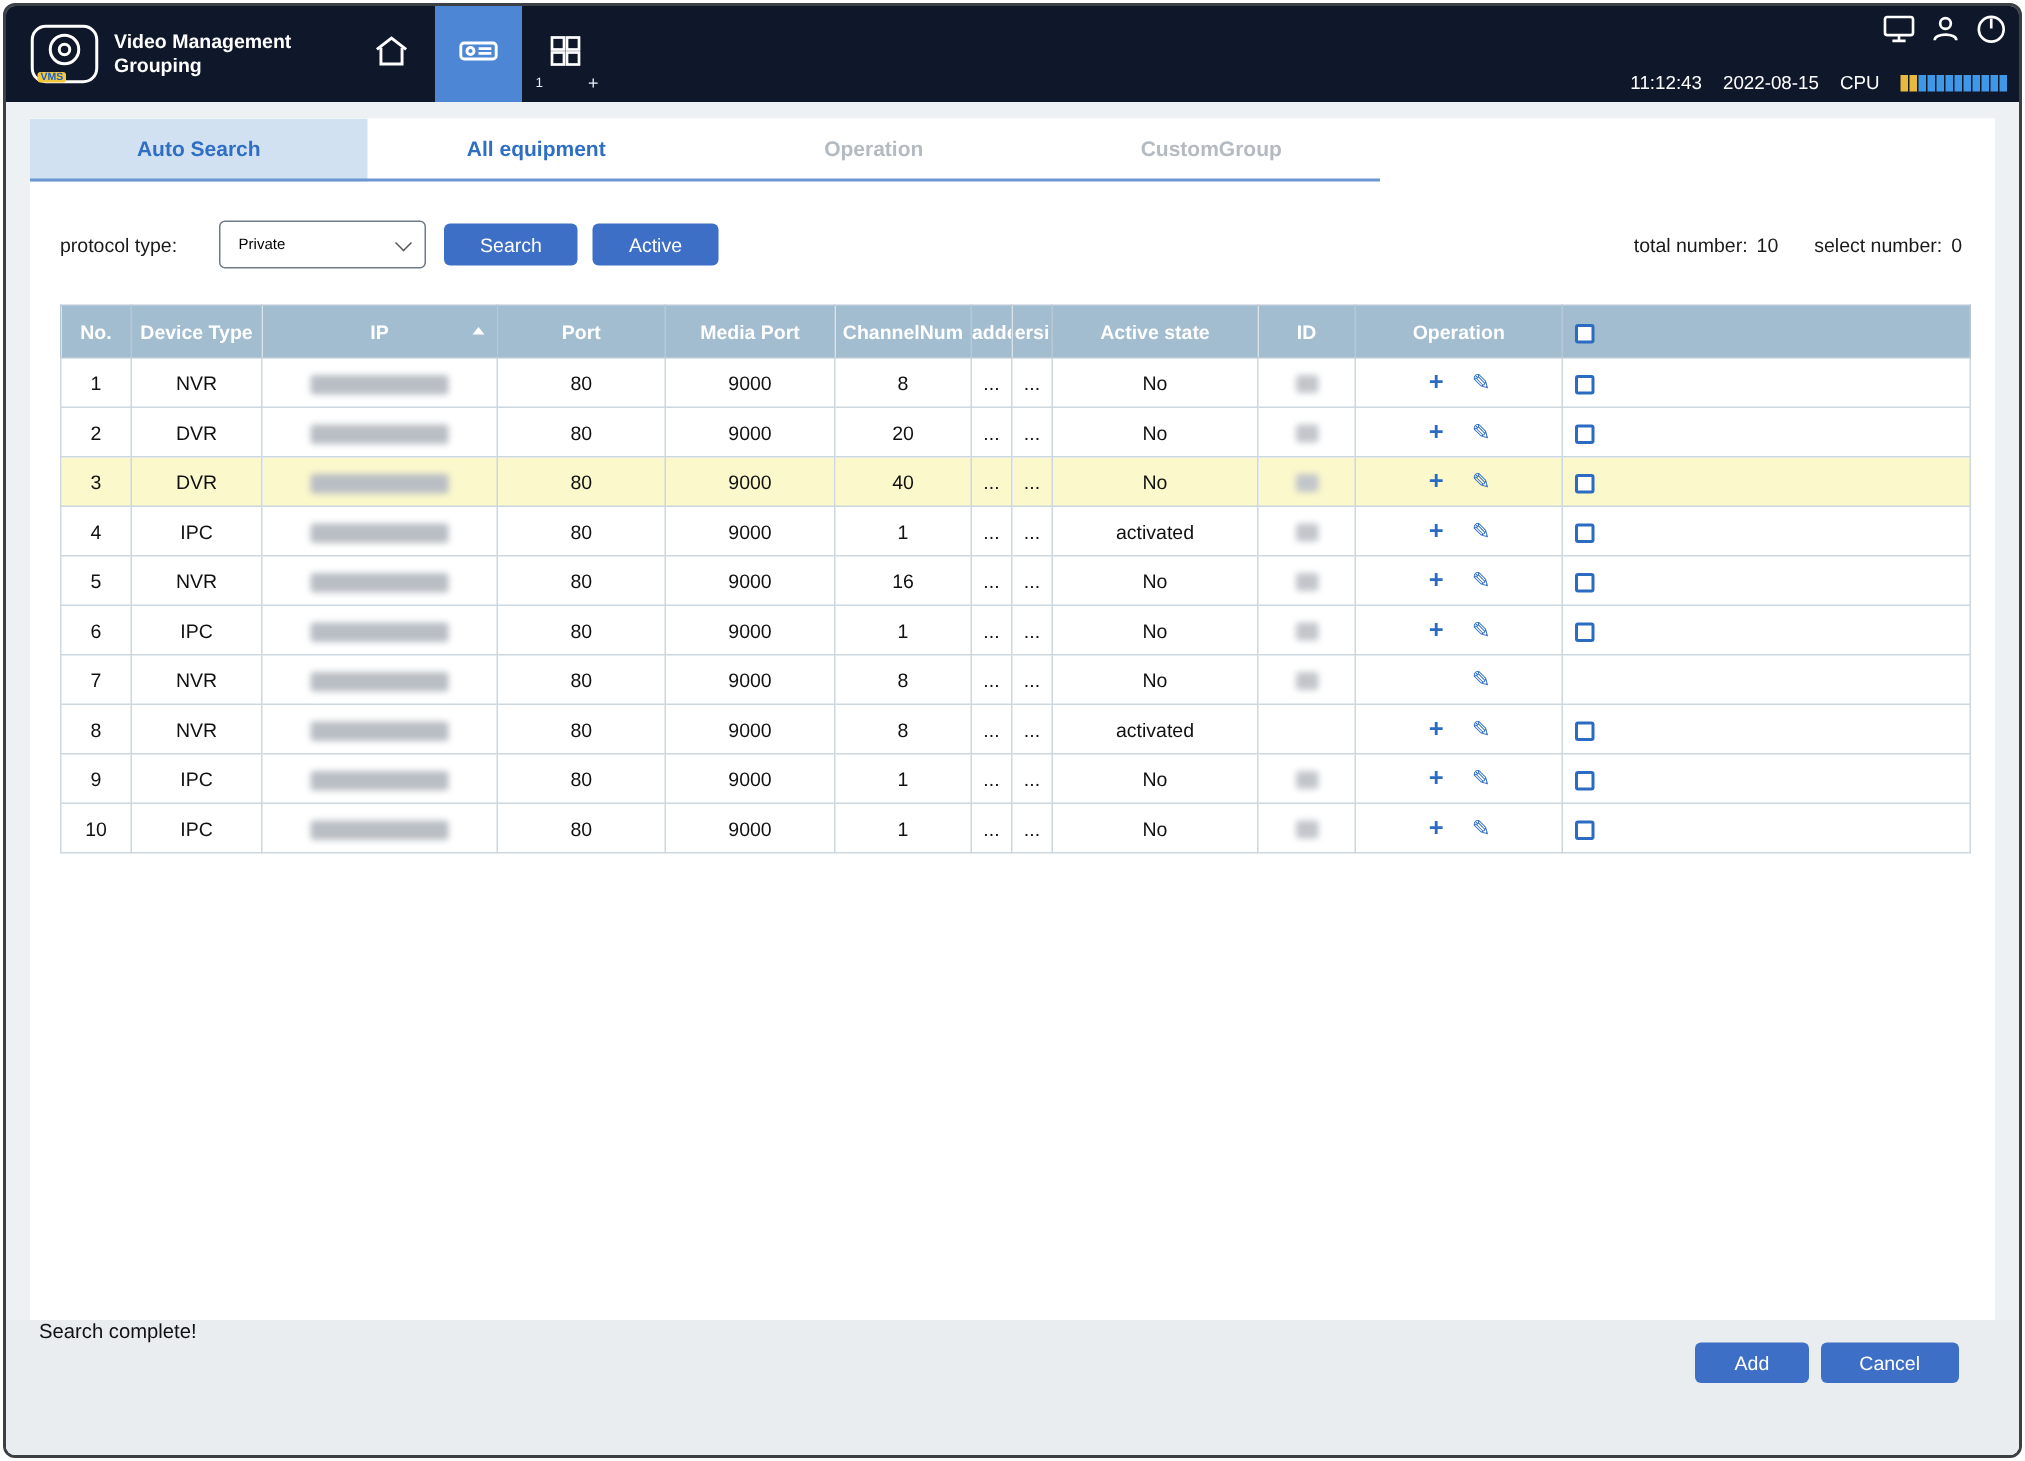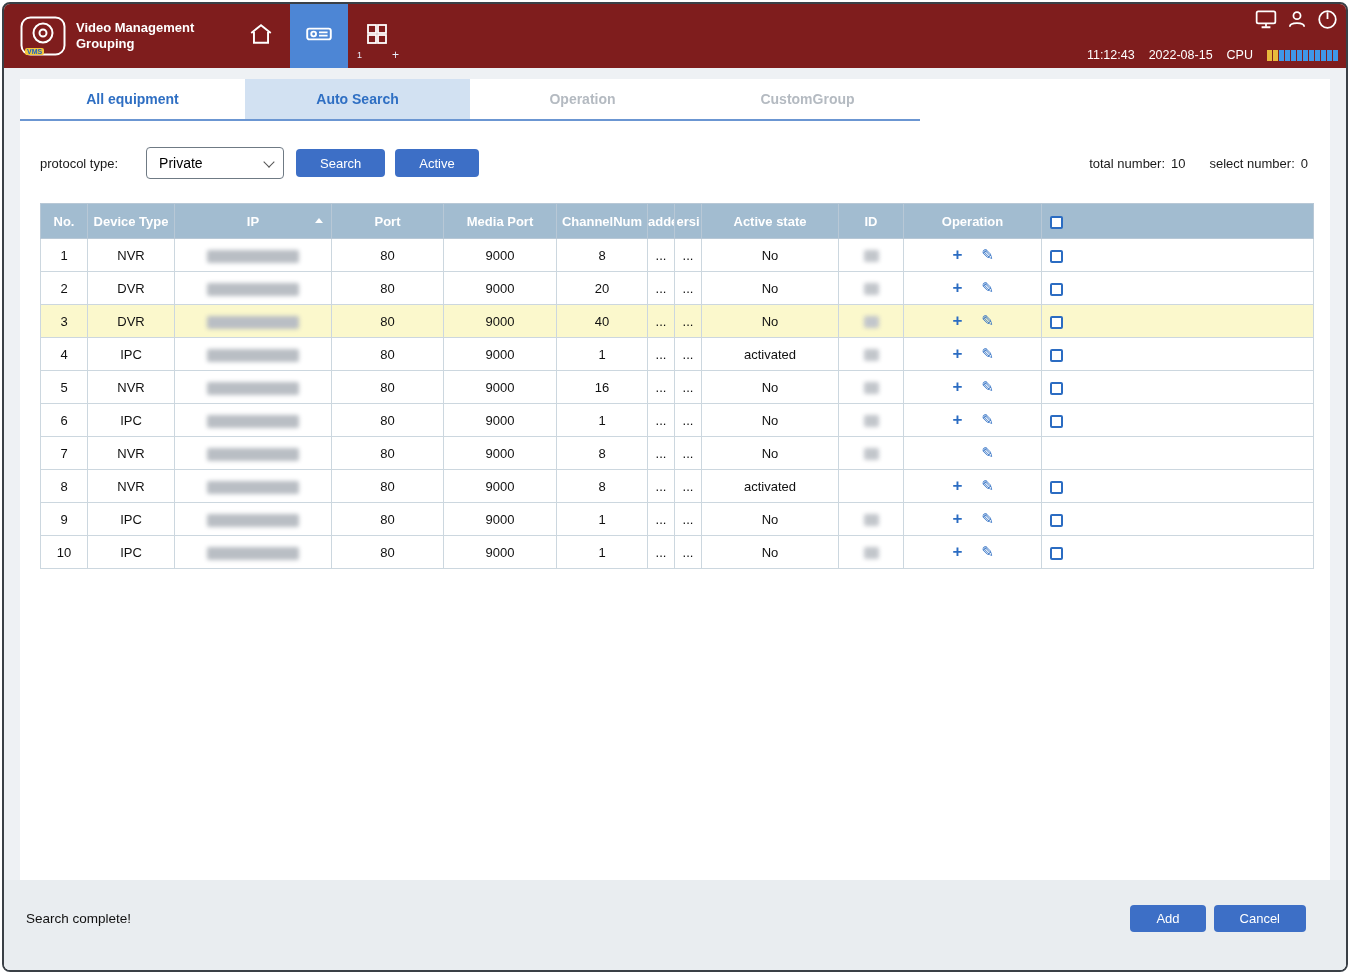--- a/index.html
+++ b/index.html
@@ -1,20 +1,20 @@
 <!DOCTYPE html>
 <html><head>
 <meta charset="utf-8">
 <style>
   * { box-sizing: border-box; margin: 0; padding: 0; }
   html,body { width:1350px; height:974px; background:#fff; font-family:"Liberation Sans","DejaVu Sans",sans-serif; }
   .window { position:absolute; inset:2px; border:2px solid #3a4046; border-radius:8px; overflow:hidden; background:#eef1f4; }
 
   
-  .topbar { position:relative; height:64px; background:#7f1d1d; color:#fff; }
+  .topbar { position:relative; height:64px; background:#0f172a; color:#fff; }
   .brand { position:absolute; left:16px; top:12px; display:flex; align-items:center; gap:10px; }
   .logo { position:relative; width:46px; height:40px; }
   .logo-badge { position:absolute; left:5px; bottom:1px; font-size:7px; font-weight:bold; background:#f4c63c; color:#1b63c5; border-radius:2px; padding:0 2px; }
   .app-title { font-size:13px; font-weight:bold; line-height:1.25; }
   .nav { position:absolute; left:228px; top:0; height:64px; display:flex; }
   .nav-item { width:58px; height:64px; display:flex; align-items:center; justify-content:center; position:relative; cursor:pointer; }
   .nav-item.active { background:#4d86d5; }
   .mini-label { position:absolute; font-size:9px; color:#e8eefb; }
   .mini-one { left:9px; bottom:8px; }
   .mini-plus { right:7px; bottom:6px; font-size:12px; }
@@ -32,21 +32,21 @@
   .tabs { position:relative; display:flex; height:42px; background:#fff; }
   .tabs::after { content:""; position:absolute; left:0; bottom:0; width:900px; height:2px; background:#6b96d2; }
   .tab { width:225px; line-height:40px; text-align:center; font-size:14px; font-weight:bold; color:#2f6fc3; cursor:pointer; }
   .tab.active { background:#d2e1f2; }
   .tab.disabled { color:#b4bac1; }
 
   
   .controls { display:flex; align-items:center; padding:26px 22px 14px 20px; font-size:13px; color:#1a1a1a; }
   .proto-label { margin-right:28px; }
   .select-wrap { position:relative; margin-right:12px; }
-  .select-wrap select { appearance:none; -moz-appearance:none; -webkit-appearance:none; width:138px; height:32px; border:1px solid #6f7a84; border-radius:4px; background:#fff; font-size:14px; padding:0 26px 0 12px; font-family:inherit; }
+  .select-wrap select { appearance:none; -moz-appearance:none; -webkit-appearance:none; width:138px; height:32px; border:1px solid #6f7a84; border-radius:4px; background:#fff; font-size:10px; padding:0 26px 0 12px; font-family:inherit; }
   .select-wrap::after { content:""; position:absolute; right:11px; top:11px; width:7px; height:7px; border-right:1.6px solid #555; border-bottom:1.6px solid #555; transform:rotate(45deg); pointer-events:none; }
   .btn { background:#3d6fc6; color:#fff; border:none; border-radius:4px; height:28px; padding:0 24px; font-size:13px; font-family:inherit; cursor:pointer; margin-right:10px; }
   .totals { margin-left:auto; display:flex; gap:6px; align-items:center; font-size:13px; }
   .totals .val { margin-right:18px; }
 
   
   table { border-collapse:collapse; table-layout:fixed; width:1274px; margin:10px 0 0 20px; font-size:13px; }
   th { background:#a2bcd0; color:#fff; height:35px; font-weight:bold; border:1px solid #b8c8d6; overflow:hidden; white-space:nowrap; }
   th.c-ip { position:relative;margin-left:24px; }
   .sort-caret { position:absolute; right:8px; top:50%; margin-top:-3px; width:0; height:0; border-left:4px solid transparent; border-right:4px solid transparent; border-bottom:5px solid #fff; }
@@ -54,21 +54,21 @@
   tr.highlight td { background:#fbf8cc; }
   td.c-check, th.c-check { text-align:left; padding-left:8px; }
   .checkbox { display:inline-block; width:13px; height:13px; border:2px solid #2b6cc2; border-radius:2px; background:#fff; vertical-align:middle; cursor:pointer; }
   .blur { display:inline-block; background:#b9bec4; border-radius:2px; filter:blur(2px); vertical-align:middle; }
   .ip-blur { width:92px; height:13px; }
   .id-blur { width:15px; height:12px; background:#c2c6cb; }
   .op-plus { display:inline-block; width:30px; color:#2b6cc2; font-weight:bold; font-size:17px; cursor:pointer; }
   .op-pen { display:inline-block; width:30px; color:#2b6cc2; font-size:15px; cursor:pointer; }
 
   
-  .footer { position:absolute; left:0; right:0; bottom:0; height:90px; background:#e9edf0; display:flex; align-items:center; padding:0 40px 14px 22px; }
+  .footer { position:absolute; left:0; right:0; bottom:0; height:90px; background:#e9edf0; display:flex; align-items:flex-start; padding:0 40px 14px 22px;flex-direction:column; }
   .status-text { font-size:13.5px; color:#111; }
   .footer-buttons { margin-left:auto; display:flex; gap:8px; }
   .footer-buttons .btn { margin-right:0; height:27px; padding:0 26px; }
 </style>
 </head>
 <body>
 
 <div class="window">
 
   <div class="topbar">
@@ -160,22 +160,22 @@
           <span class="seg" style="background: rgb(63, 151, 232);"></span>
           <span class="seg" style="background: rgb(63, 151, 232);"></span>
         </span>
     </div>
   </div>
 
   <div class="main">
     <div class="panel">
 
       <div class="tabs">
+        <div class="tab active">Auto Search</div>
         <div class="tab">All equipment</div>
-        <div class="tab active">Auto Search</div>
         <div class="tab disabled">Operation</div>
         <div class="tab disabled">CustomGroup</div>
       </div>
 
       <div class="controls">
         <span class="proto-label">protocol type:</span>
         <span class="select-wrap">
           <select>
             <option>Private</option>
           </select>

